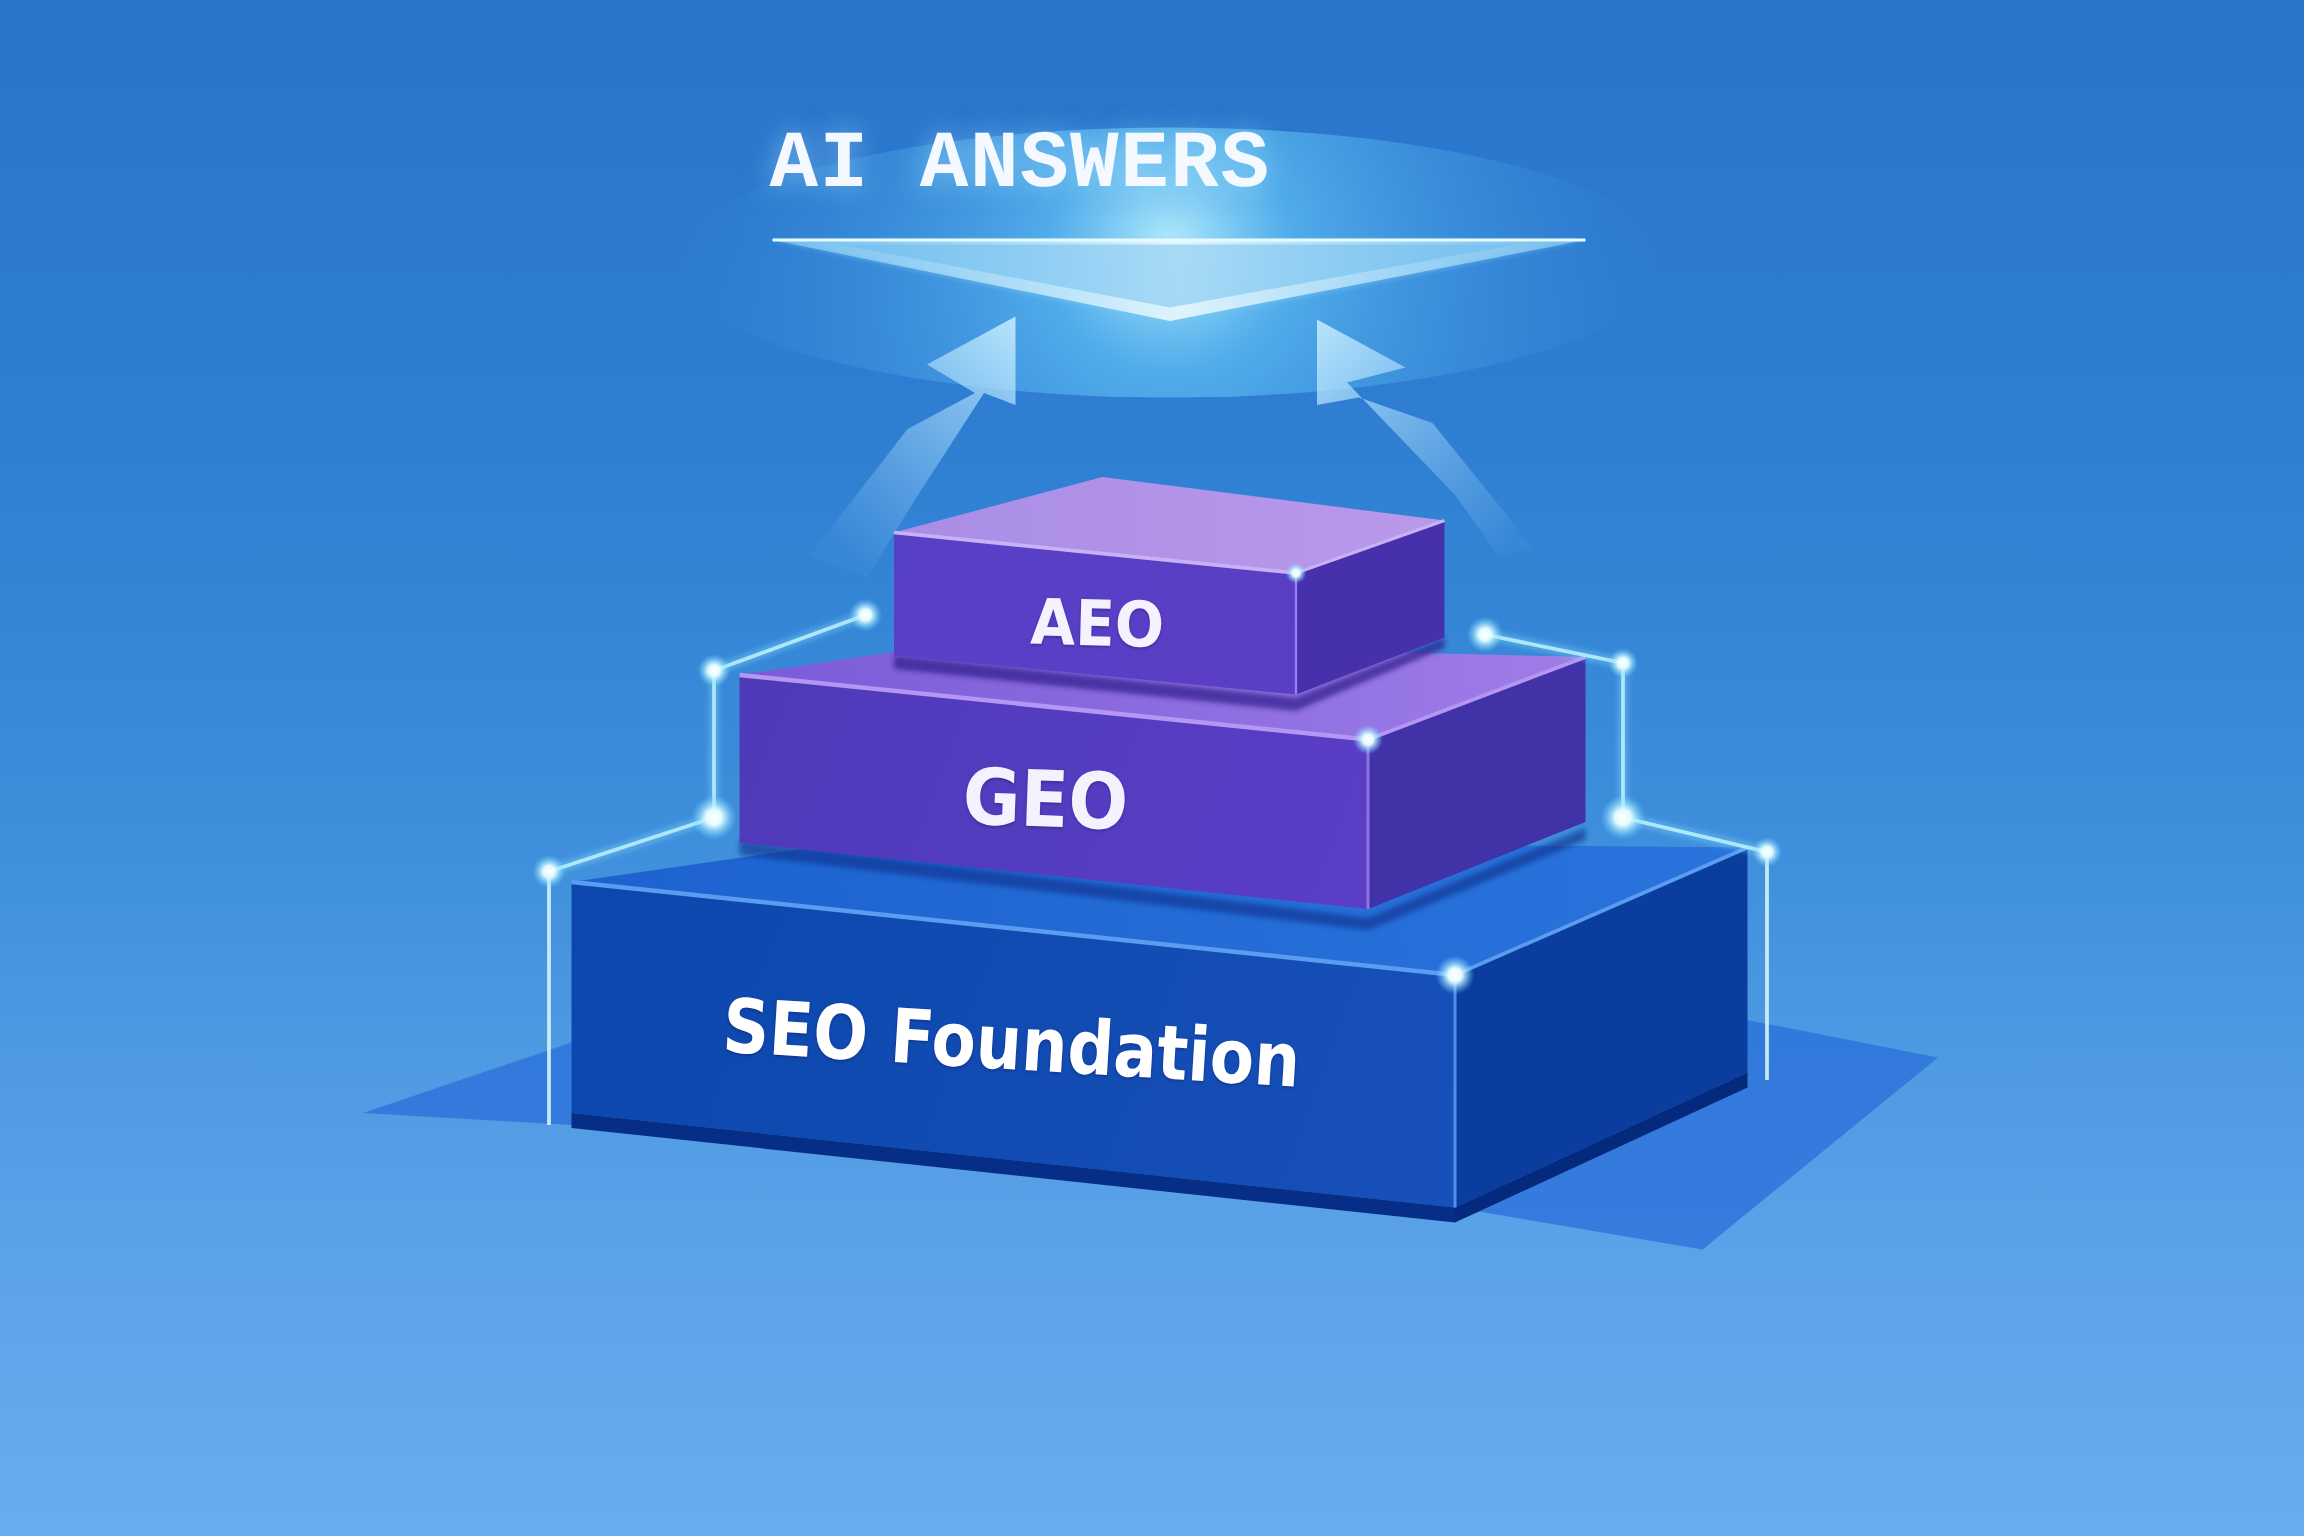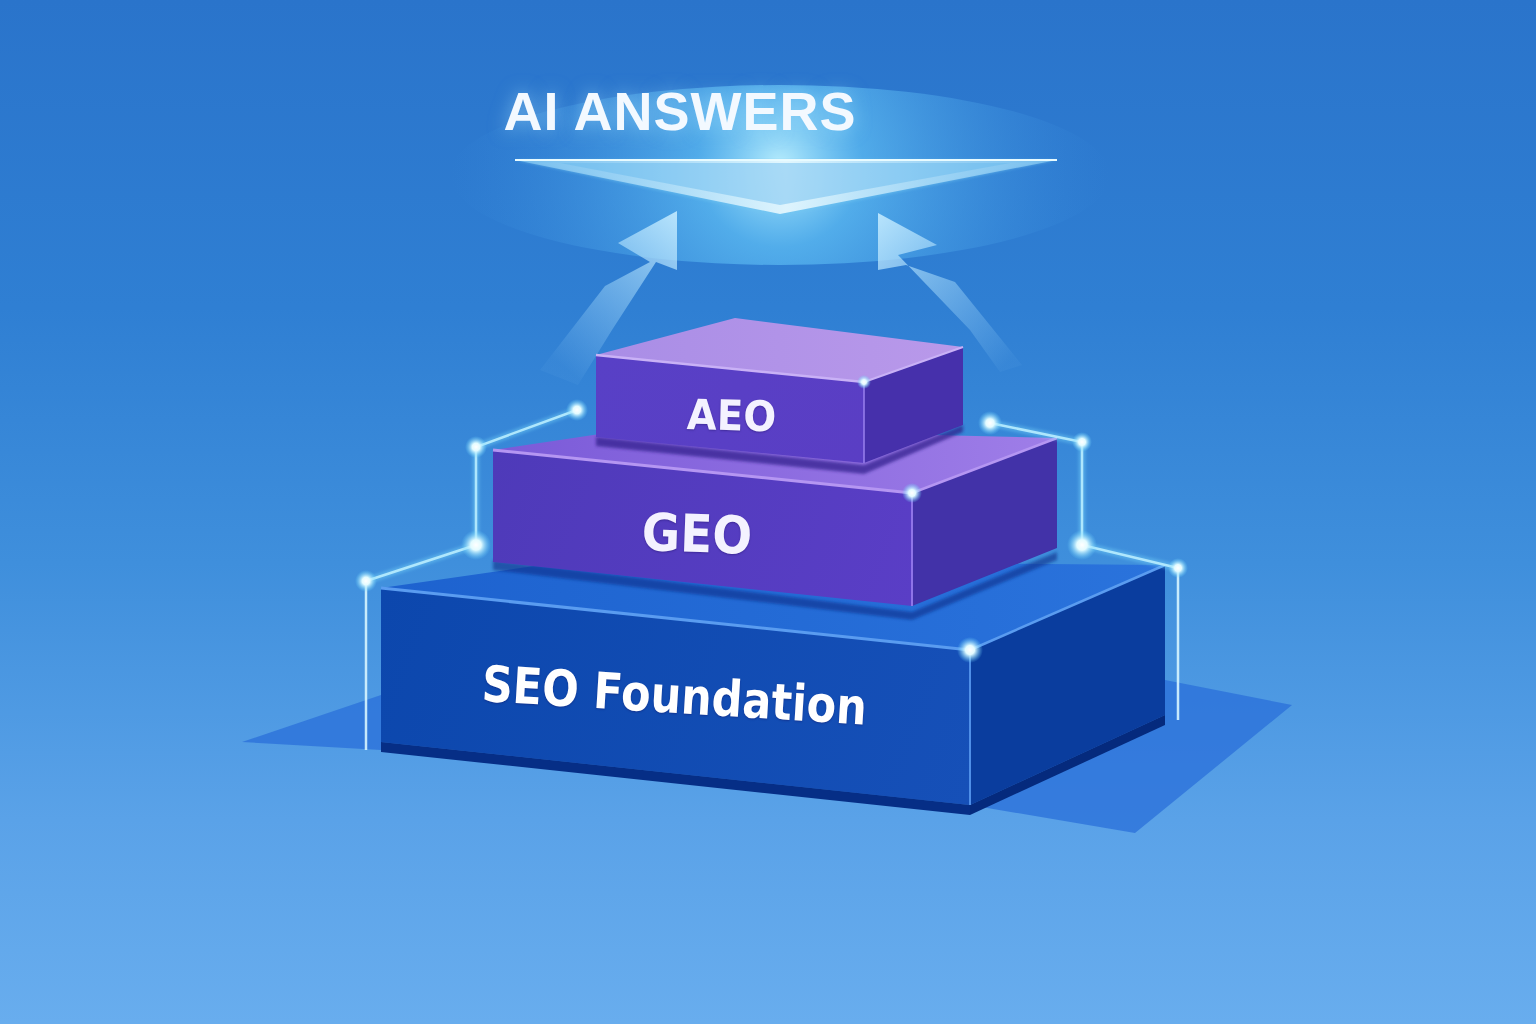--- a/index.html
+++ b/index.html
@@ -12,21 +12,21 @@
   #scene { position: absolute; left: 0; top: 0; width: 1536px; height: 1024px; }
   .label {
     position: absolute; color: #f4f2ff; font-weight: bold;
     font-family: "DejaVu Sans", "Liberation Sans", sans-serif;
     white-space: nowrap; transform-origin: left center;
     text-shadow: 0 1px 2px rgba(20,10,80,0.35);
   }
   #title {
     position: absolute; left: 0; width: 1360px; top: 80px; text-align: center;
     color: #f3f9ff; font-weight: bold; font-size: 54px; letter-spacing: 1px;
-    font-family: Liberation Sans, sans-serif;
+    font-family: Liberation Mono, monospace;
     text-shadow: 0 0 18px rgba(170,230,255,0.55);
   }
   #lbl-aeo { left: 687px; top: 390px; font-size: 42px; transform: rotate(1.5deg) scaleX(0.92); }
   #lbl-geo { left: 642px; top: 502px; font-size: 52px; transform: rotate(2deg) scaleX(0.9); }
   #lbl-seo { left: 482px; top: 655px; font-size: 50px; transform: rotate(3.5deg) scaleX(0.86); color: #ffffff; }
 </style>
 </head>
 <body>
 
 <svg id="scene" viewBox="0 0 1536 1024" xmlns="http://www.w3.org/2000/svg">

